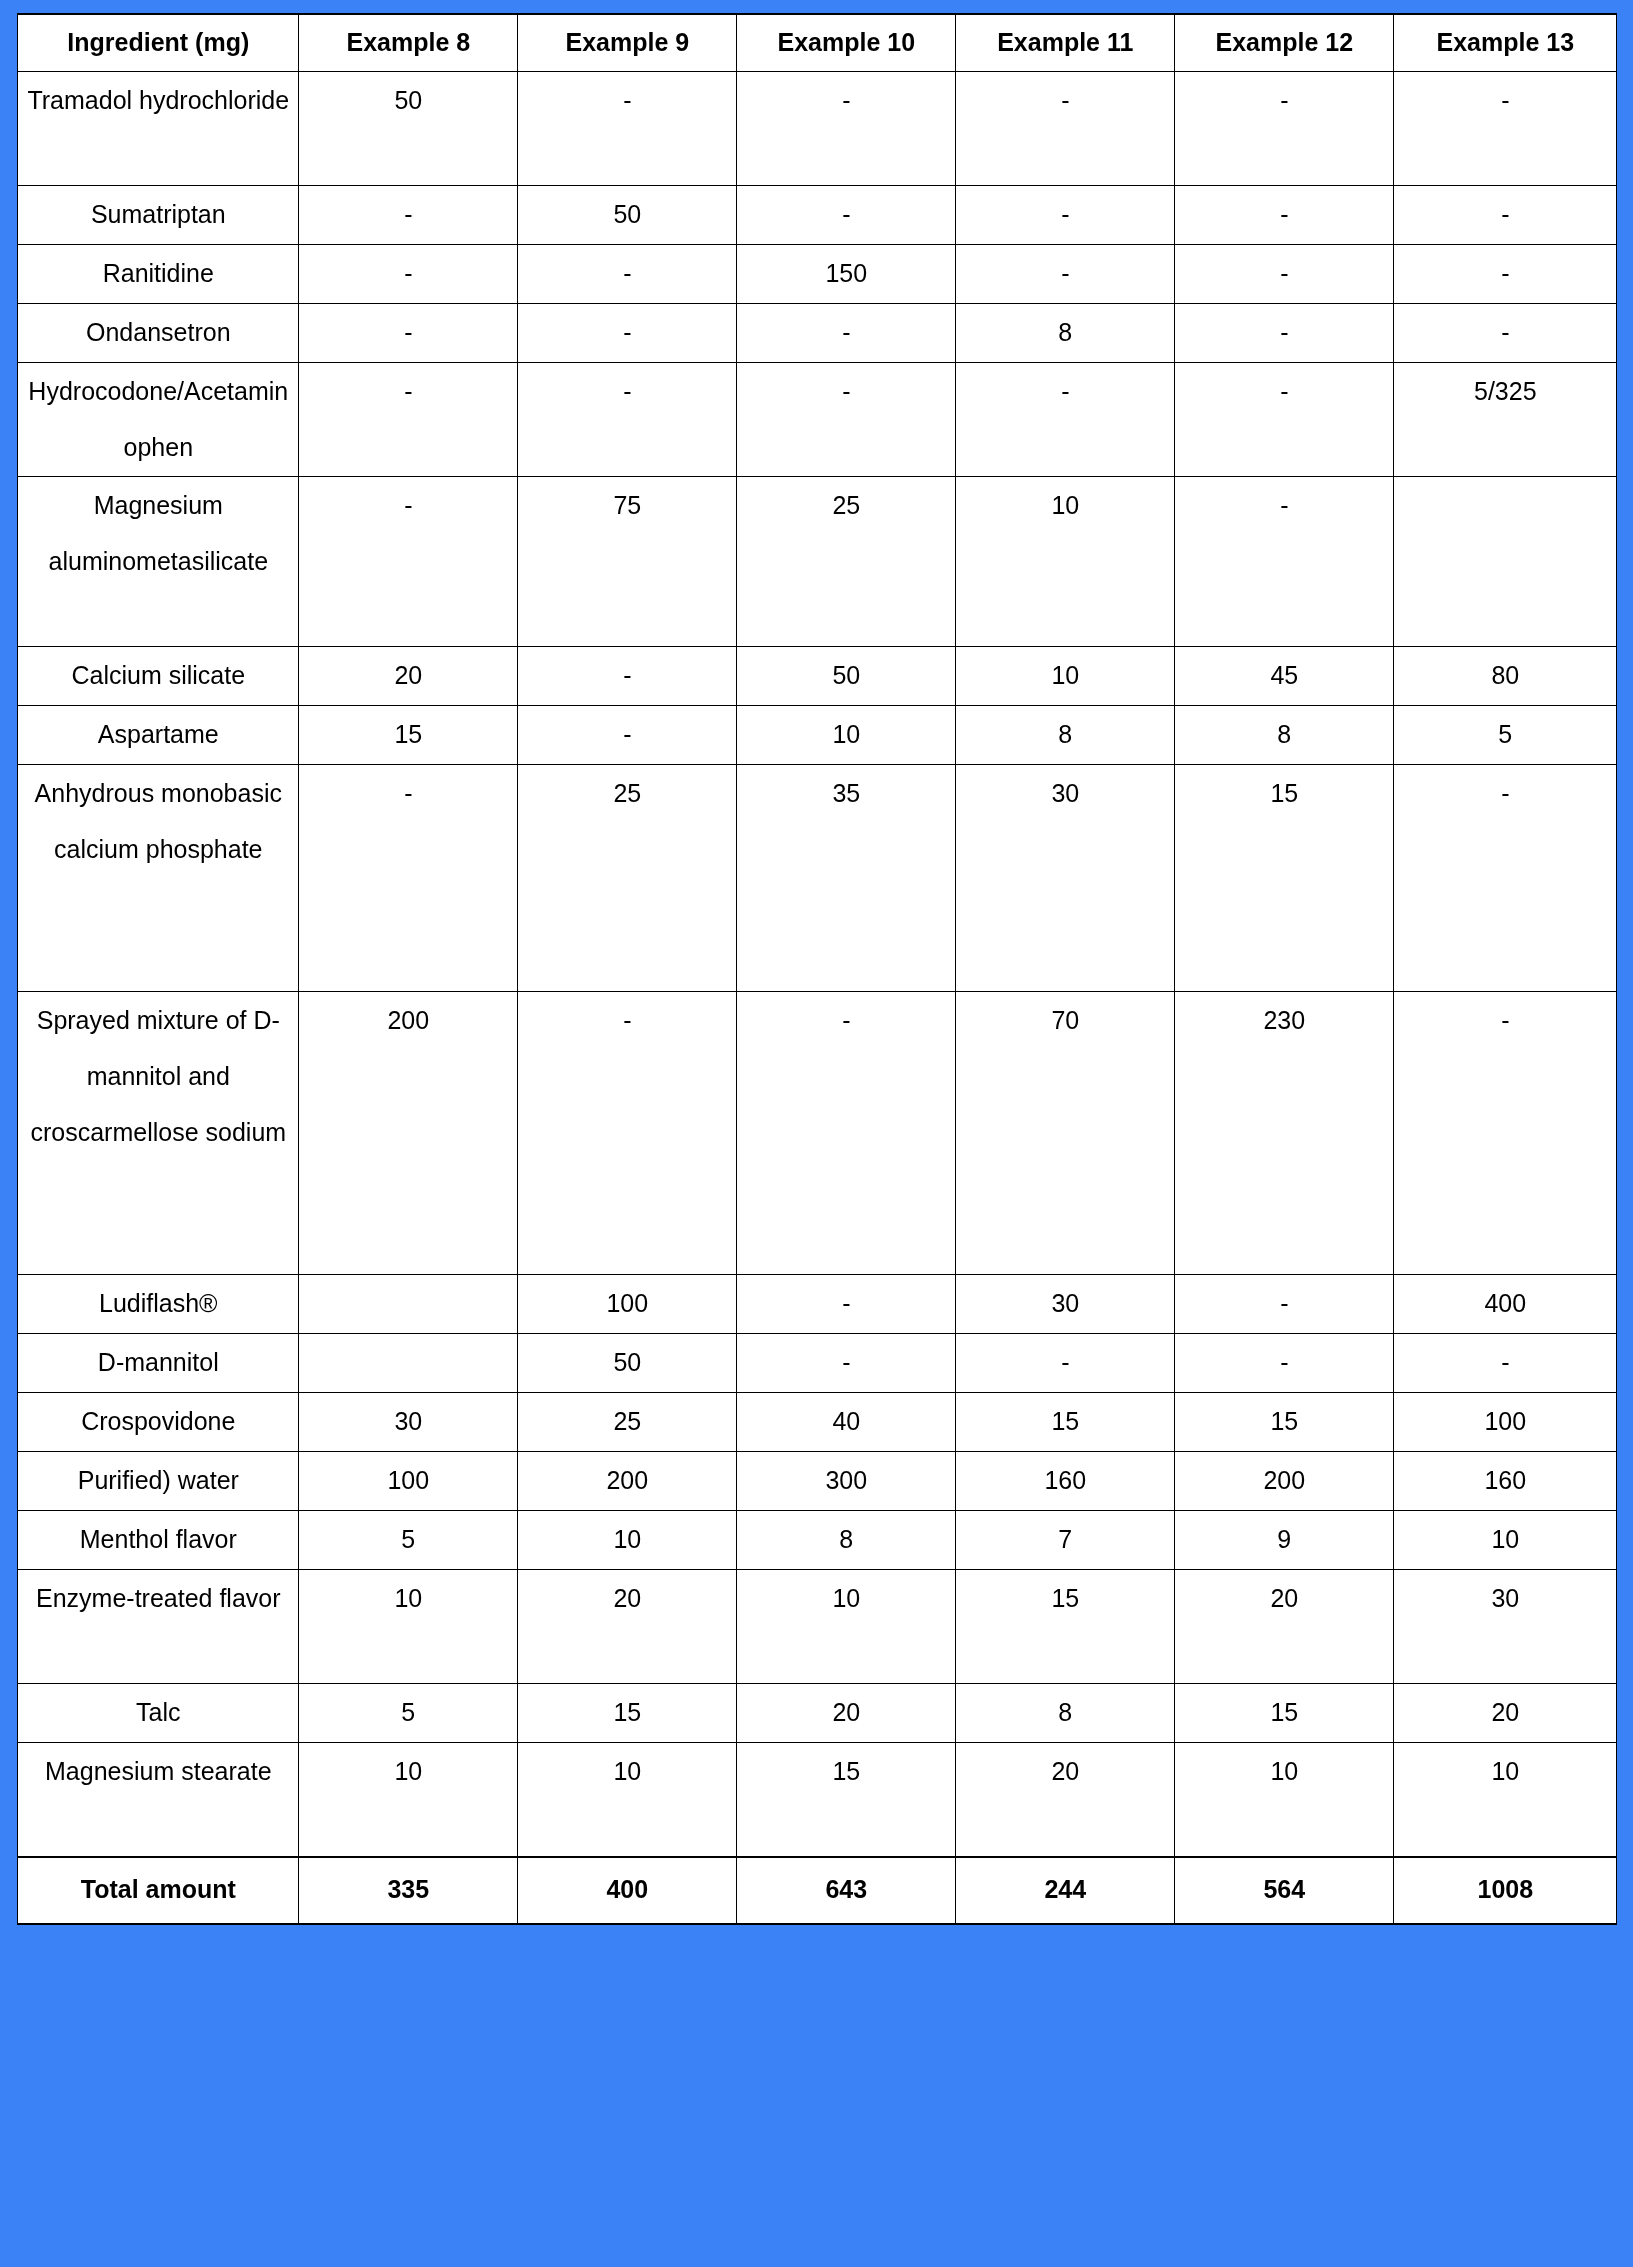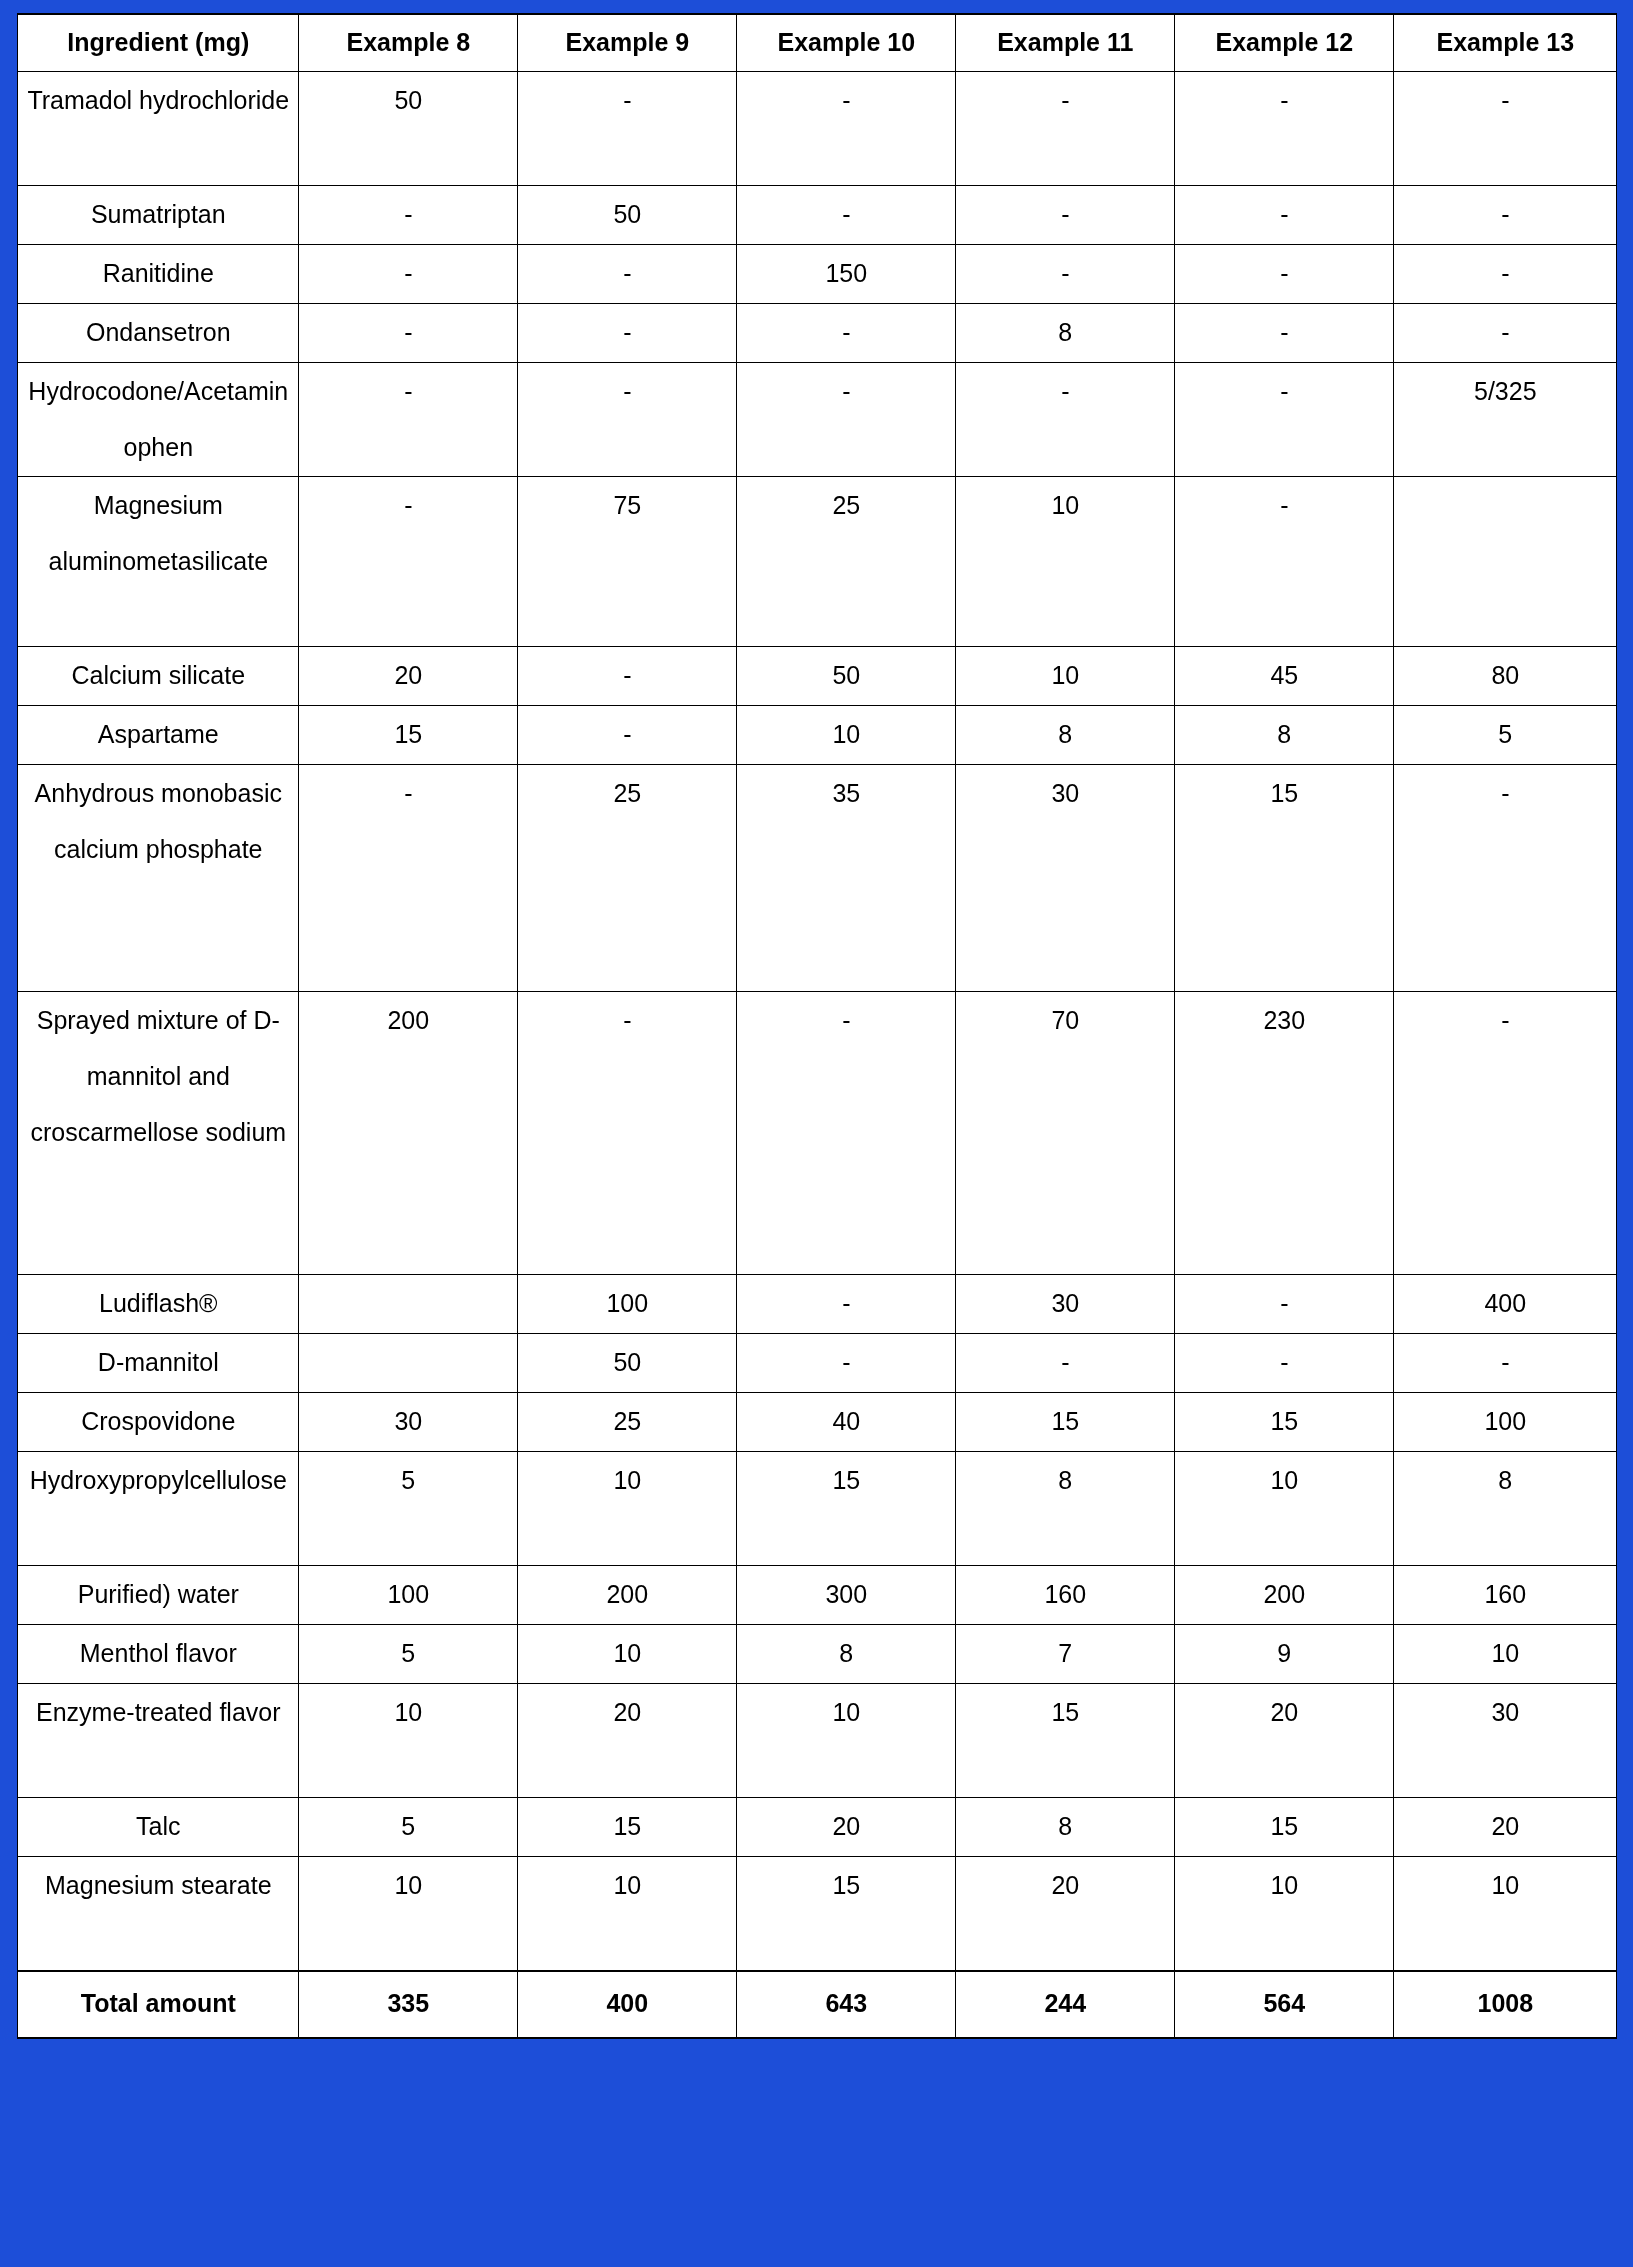--- a/index.html
+++ b/index.html
@@ -12,21 +12,21 @@
     width: 1633px;
     height: 2267px;
     font-family: "Liberation Sans", sans-serif;
     color: #000000;
     overflow: hidden;
   }
   #sheet {
     position: relative;
     width: 1633px;
     height: 2267px;
-    background: #1d4ed8;
+    background: #3b82f6;
     box-sizing: border-box;
     padding: 13.4px 17.3px 9.6px 17.3px;
   }
   table.ingredient-table {
     width: 1599px;
     border-collapse: collapse;
     table-layout: fixed;
     border-top: 2.9px solid #000;
     border-bottom: 2.9px solid #000;
     border-left: 1.9px solid #000;
@@ -217,29 +217,20 @@
         </tr>
         <tr class="h1">
           <td class="name-cell">Crospovidone</td>
           <td class="val-cell">30</td>
           <td class="val-cell">25</td>
           <td class="val-cell">40</td>
           <td class="val-cell">15</td>
           <td class="val-cell">15</td>
           <td class="val-cell">100</td>
         </tr>
-        <tr class="h2">
-          <td class="name-cell">Hydroxypropylcellulose</td>
-          <td class="val-cell">5</td>
-          <td class="val-cell">10</td>
-          <td class="val-cell">15</td>
-          <td class="val-cell">8</td>
-          <td class="val-cell">10</td>
-          <td class="val-cell">8</td>
-        </tr>
         <tr class="h1">
           <td class="name-cell">Purified) water</td>
           <td class="val-cell">100</td>
           <td class="val-cell">200</td>
           <td class="val-cell">300</td>
           <td class="val-cell">160</td>
           <td class="val-cell">200</td>
           <td class="val-cell">160</td>
         </tr>
         <tr class="h1">

